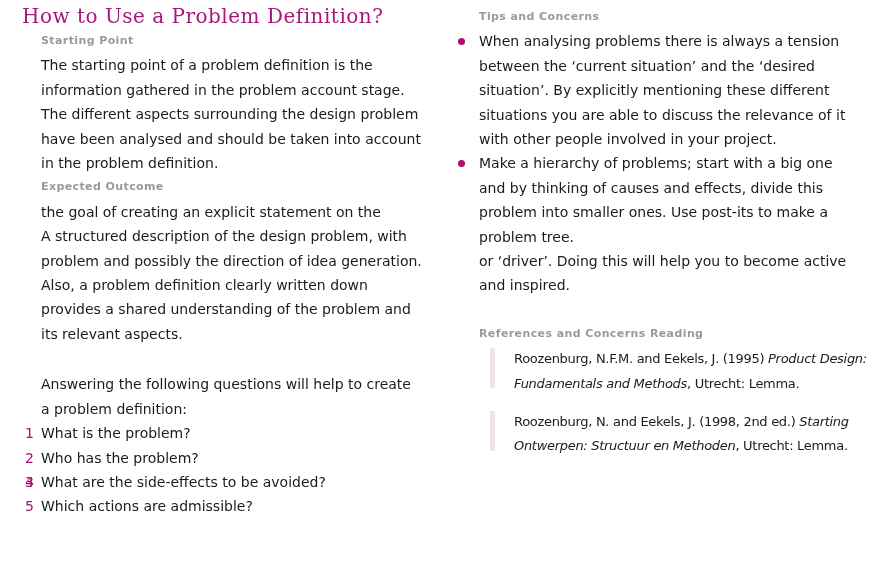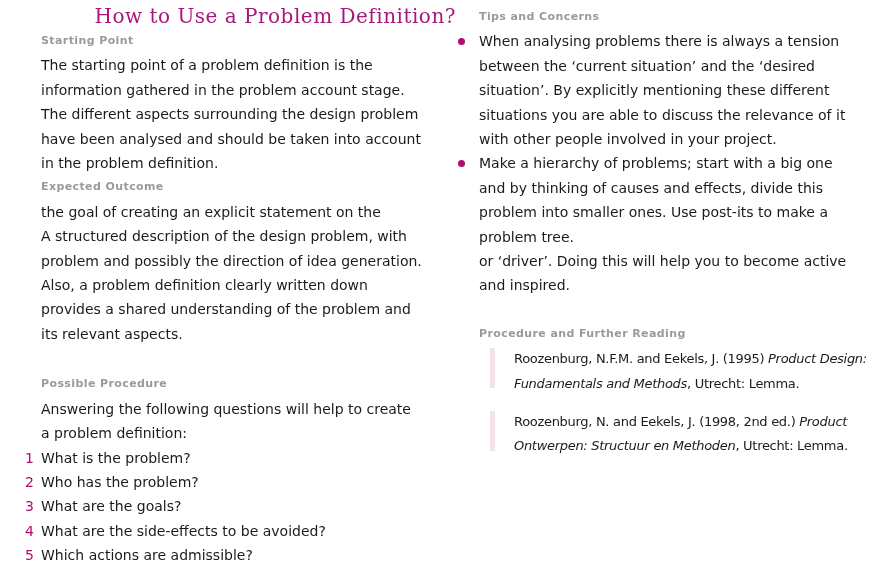--- a/index.html
+++ b/index.html
@@ -14,21 +14,21 @@
   body{
     width:893px;height:575px;overflow:hidden;position:relative;
     background:var(--page-bg);
     font-family:"DejaVu Sans",sans-serif;
     color:var(--body-text);
   }
   .left-col{position:absolute;left:22px;top:4px;width:434px;}
   .page-title{
     margin:0;font-family:"DejaVu Serif",serif;font-weight:400;
     font-size:20px;line-height:25px;letter-spacing:.5px;
-    color:var(--title-accent);white-space:nowrap;text-align:right;
+    color:var(--title-accent);white-space:nowrap;
   }
   .flow{margin-left:19px;font-size:14px;line-height:24.4px;}
   .sec-heading{
     font-weight:bold;font-size:11px;line-height:24.4px;
     color:var(--heading-gray);letter-spacing:.4px;white-space:nowrap;
   }
   .body-line{white-space:nowrap;}
   .line-gap{height:26px;}
   .num-line{position:relative;white-space:nowrap;}
   .num{position:absolute;left:-16px;color:var(--marker-accent);}
@@ -58,26 +58,25 @@
       <div class="body-line">have been analysed and should be taken into account</div>
       <div class="body-line">in the problem definition.</div>
       <div class="sec-heading">Expected Outcome</div>
       <div class="body-line">the goal of creating an explicit statement on the</div>
       <div class="body-line">A structured description of the design problem, with</div>
       <div class="body-line">problem and possibly the direction of idea generation.</div>
       <div class="body-line">Also, a problem definition clearly written down</div>
       <div class="body-line">provides a shared understanding of the problem and</div>
       <div class="body-line">its relevant aspects.</div>
       <div class="line-gap"></div>
-      <div class="sec-heading">Possible Procedure</div>
       <div class="body-line">Answering the following questions will help to create</div>
       <div class="body-line">a problem definition:</div>
       <div class="num-line"><span class="num">1</span><span>What is the problem?</span></div>
       <div class="num-line"><span class="num">2</span><span>Who has the problem?</span></div>
-      <div class="num-line"><span class="num">3</span><span>What are the goals?</span></div>
+      <div class="num-line"><span class="num">3</span></div>
       <div class="num-line"><span class="num">4</span><span>What are the side-effects to be avoided?</span></div>
       <div class="num-line"><span class="num">5</span><span>Which actions are admissible?</span></div>
     </div>
 </div>
 
 <div class="right-col">
   <div class="sec-heading">Tips and Concerns</div>
   <div id="tips-list">
       <div class="tip-line"><span class="bullet"></span>When analysing problems there is always a tension</div>
       <div class="tip-line">between the ‘current situation’ and the ‘desired</div>
@@ -85,26 +84,26 @@
       <div class="tip-line">situations you are able to discuss the relevance of it</div>
       <div class="tip-line">with other people involved in your project.</div>
       <div class="tip-line"><span class="bullet"></span>Make a hierarchy of problems; start with a big one</div>
       <div class="tip-line">and by thinking of causes and effects, divide this</div>
       <div class="tip-line">problem into smaller ones. Use post-its to make a</div>
       <div class="tip-line">problem tree.</div>
       <div class="tip-line">or ‘driver’. Doing this will help you to become active</div>
       <div class="tip-line">and inspired.</div>
     </div>
   <div class="col-gap"></div>
-  <div class="sec-heading">Procedure and Further Reading</div>
+  <div class="sec-heading">References and Concerns Reading</div>
   <div id="ref-list">
       <div class="ref">
         <span class="ref-bar"></span>
         <div class="ref-line"><span>Roozenburg, N.F.M. and Eekels, J. (1995) </span><span class="seg-italic">Product Design:</span></div>
         <div class="ref-line"><span class="seg-italic">Fundamentals and Methods</span><span>, Utrecht: Lemma.</span></div>
       </div>
       <div class="ref">
         <span class="ref-bar"></span>
-        <div class="ref-line"><span>Roozenburg, N. and Eekels, J. (1998, 2nd ed.) </span><span class="seg-italic">Product</span></div>
+        <div class="ref-line"><span>Roozenburg, N. and Eekels, J. (1998, 2nd ed.) </span><span class="seg-italic">Starting</span></div>
         <div class="ref-line"><span class="seg-italic">Ontwerpen: Structuur en Methoden</span><span>, Utrecht: Lemma.</span></div>
       </div>
     </div>
 </div>
 
 </body></html>

